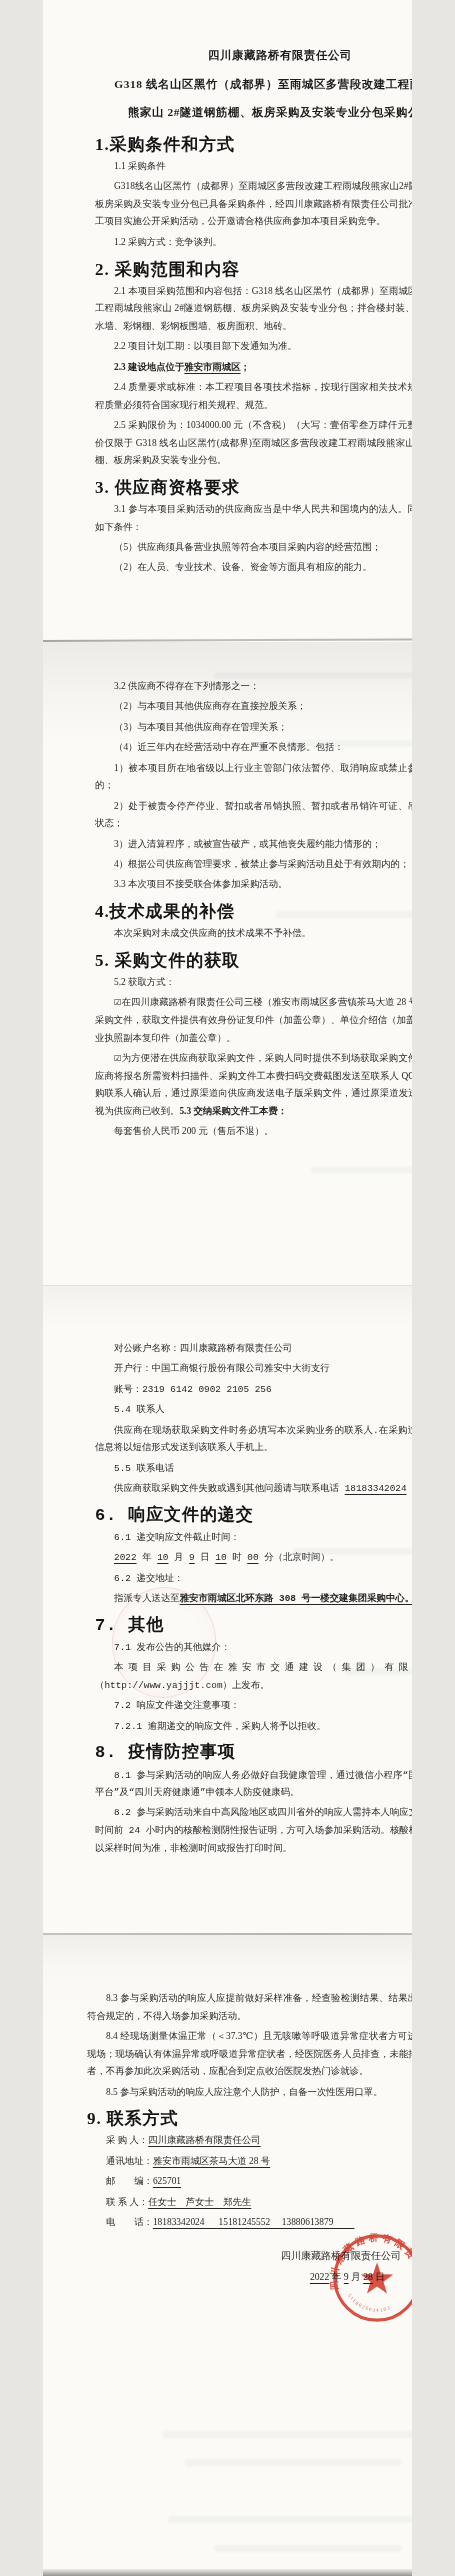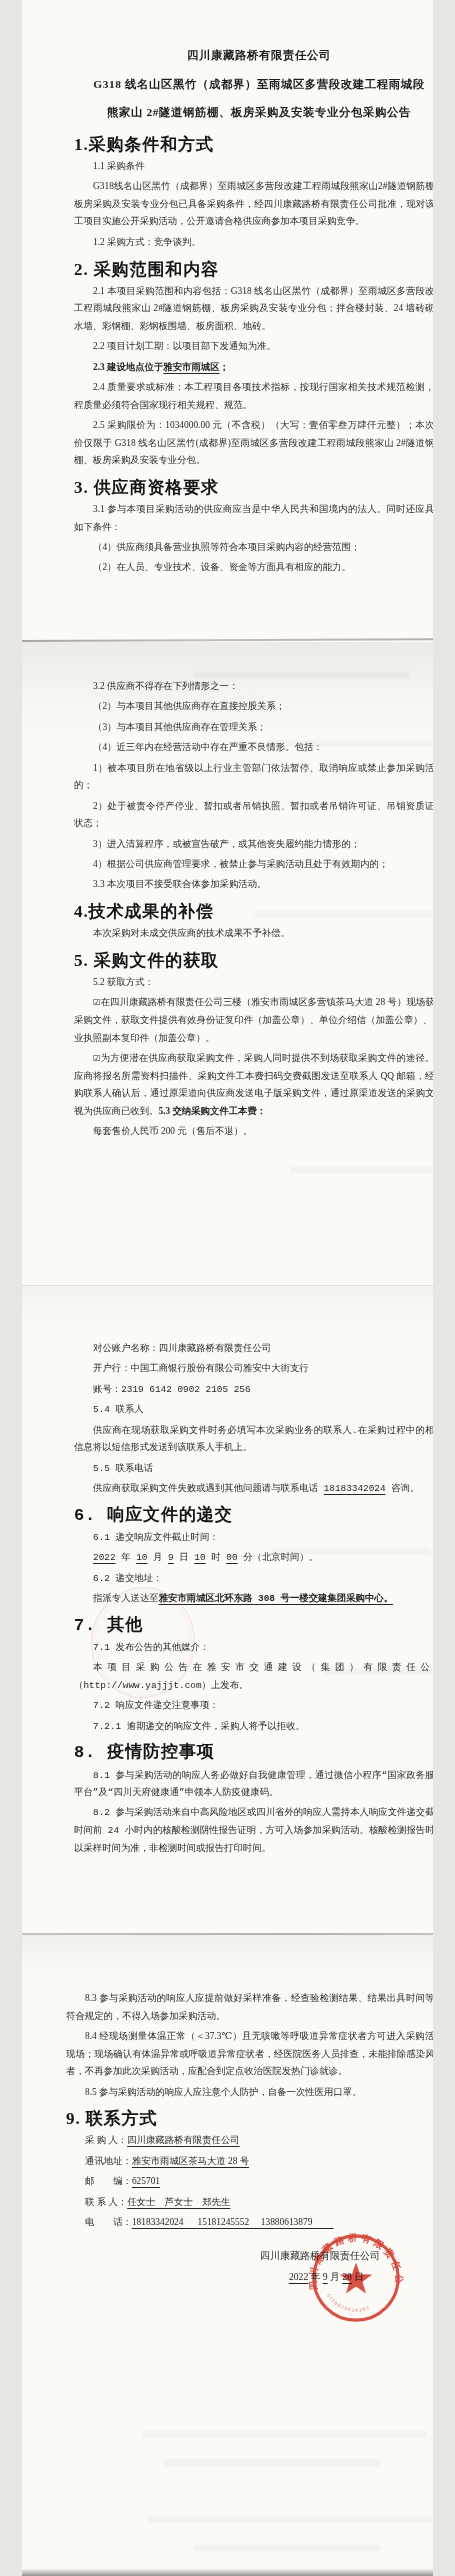--- a/index.html
+++ b/index.html
@@ -1,16 +1,16 @@
 <!DOCTYPE html>
 <html style="font-size:9px"><head>
 <meta charset="utf-8">
 <style>
   html,body{margin:0;padding:0;background:#e8e6e2;}
-  #shot{position:relative;width:411px;height:2576px;margin:0 auto;overflow:hidden;
+  #shot{position:relative;width:369px;height:2576px;margin:0 auto;overflow:hidden;
         background:#84cc16;font-family:"Liberation Serif","DejaVu Serif",serif;}
   .pg{position:relative;width:455px;box-sizing:border-box;background:#fbfaf7;
       padding-left:52px;padding-right:33px;overflow:hidden;}
   #pg1{height:642px;padding-top:41px;}
   #pg2{height:644px;padding-top:36px;
        background:linear-gradient(#edebe7 0,#f6f4f1 51px,#fbfaf7 97px);}
   #pg3{height:647px;padding-top:54px;
        background:linear-gradient(#f3f1ee 0,#fbfaf7 40px);font-family:Liberation Mono, monospace;}
   #pg4{height:642px;padding-top:57px;
        background:linear-gradient(#f0eeea 0,#f9f8f5 34px,#fbfaf7 80px);padding-left:44px;}
@@ -63,21 +63,21 @@
         <div class="p ind"><span>G318线名山区黑竹（成都界）至雨城区多营段改建工程雨城段熊家山2#隧道钢筋棚、板房采购及安装专业分包已具备采购条件，经四川康藏路桥有限责任公司批准，现对该施工项目实施公开采购活动，公开邀请合格供应商参加本项目采购竞争。</span></div>
         <div class="p ind"><span>1.2 采购方式：竞争谈判。</span></div>
         <div class="h"><span>2. 采购范围和内容</span></div>
         <div class="p ind"><span>2.1 本项目采购范围和内容包括：G318 线名山区黑竹（成都界）至雨城区多营段改建工程雨城段熊家山 2#隧道钢筋棚、板房采购及安装专业分包；拌合楼封装、24 墙砖砌挡水墙、彩钢棚、彩钢板围墙、板房面积、地砖。</span></div>
         <div class="p ind"><span>2.2 项目计划工期：以项目部下发通知为准。</span></div>
         <div class="p ind bold-line"><span>2.3 建设地点位于</span><span class="su">雅安市雨城区</span><span>；</span></div>
         <div class="p ind"><span>2.4 质量要求或标准：本工程项目各项技术指标，按现行国家相关技术规范检测，工程质量必须符合国家现行相关规程、规范。</span></div>
         <div class="p ind"><span>2.5 采购限价为：1034000.00 元（不含税）（大写：壹佰零叁万肆仟元整）；本次限价仅限于 G318 线名山区黑竹(成都界)至雨城区多营段改建工程雨城段熊家山 2#隧道钢筋棚、板房采购及安装专业分包。</span></div>
         <div class="h"><span>3. 供应商资格要求</span></div>
         <div class="p ind"><span>3.1 参与本项目采购活动的供应商应当是中华人民共和国境内的法人。同时还应具备如下条件：</span></div>
-        <div class="p ind"><span>（4）供应商须具备营业执照等符合本项目采购内容的经营范围；</span></div>
+        <div class="p ind"><span>（5）供应商须具备营业执照等符合本项目采购内容的经营范围；</span></div>
         <div class="p ind"><span>（2）在人员、专业技术、设备、资金等方面具有相应的能力。</span></div>
       </div>
       <div class="pg" id="pg2">
         <div class="p ind"><span>3.2 供应商不得存在下列情形之一：</span></div>
         <div class="p ind"><span>（2）与本项目其他供应商存在直接控股关系；</span></div>
         <div class="p ind"><span>（3）与本项目其他供应商存在管理关系；</span></div>
         <div class="p ind"><span>（4）近三年内在经营活动中存在严重不良情形。包括：</span></div>
         <div class="p ind"><span>1）被本项目所在地省级以上行业主管部门依法暂停、取消响应或禁止参加采购活动的；</span></div>
         <div class="p ind"><span>2）处于被责令停产停业、暂扣或者吊销执照、暂扣或者吊销许可证、吊销资质证书状态；</span></div>
         <div class="p ind"><span>3）进入清算程序，或被宣告破产，或其他丧失履约能力情形的；</span></div>

